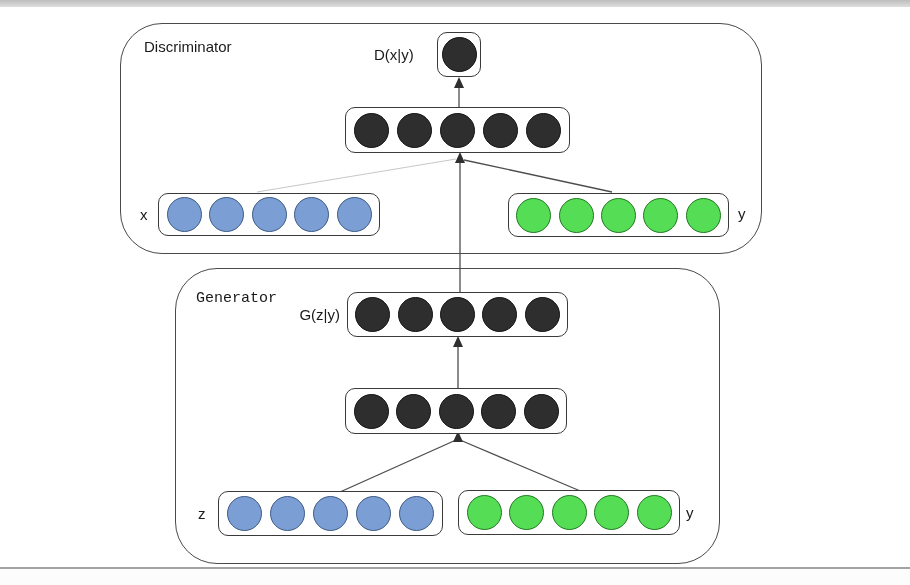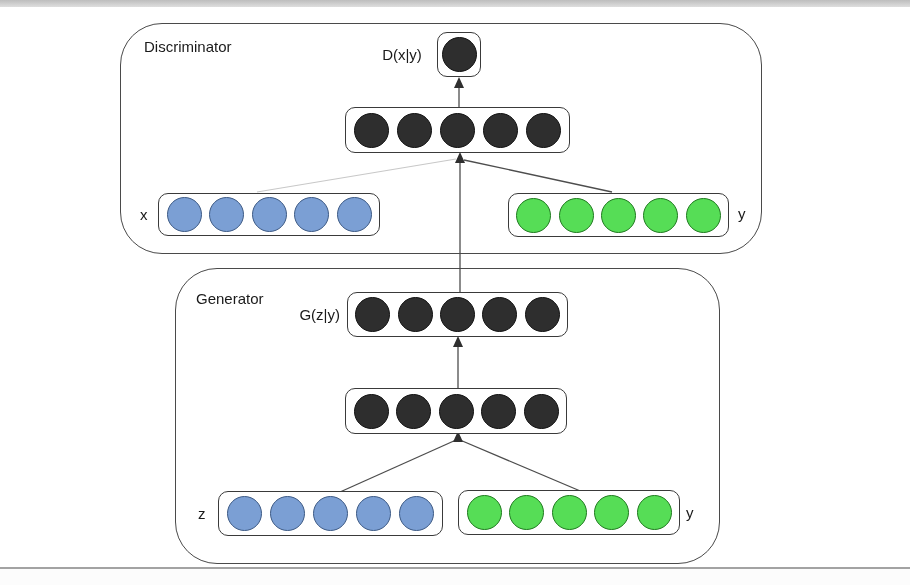--- a/index.html
+++ b/index.html
@@ -41,22 +41,22 @@
   #gen-z-box{left:218px;top:491px;width:225px;height:45px;}
   #gen-y-box{left:458px;top:490px;width:222px;height:45px;}
   .node-circle{
     width:35px;height:35px;border-radius:50%;
     border:1.5px solid #111;box-sizing:border-box;flex:0 0 auto;
   }
   .dlabel{
     position:absolute;font-size:15px;line-height:18px;white-space:nowrap;
   }
   #lbl-disc{left:144px;top:38px;}
-  #lbl-gen{left:196px;top:290px;}
-  #lbl-dout{left:374px;top:46px;width:56px;text-align:center;}
+  #lbl-gen{left:196px;top:290px;font-family:Liberation Mono, monospace;}
+  #lbl-dout{left:374px;top:46px;width:56px;text-align:left;}
   #lbl-gout{left:284px;top:306px;width:56px;text-align:right;}
   #lbl-x{left:140px;top:206px;}
   #lbl-ydisc{left:738px;top:205px;}
   #lbl-z{left:198px;top:505px;}
   #lbl-ygen{left:686px;top:504px;}
   svg.wires{position:absolute;left:0;top:0;pointer-events:none;}
   .wire{stroke:#4d4d4d;stroke-width:1.3;fill:none;}
   .wire-faint{stroke:#c8c8c8;stroke-width:1.2;fill:none;}
   .arrowhead{fill:#2f2f2f;stroke:none;}
 </style>

